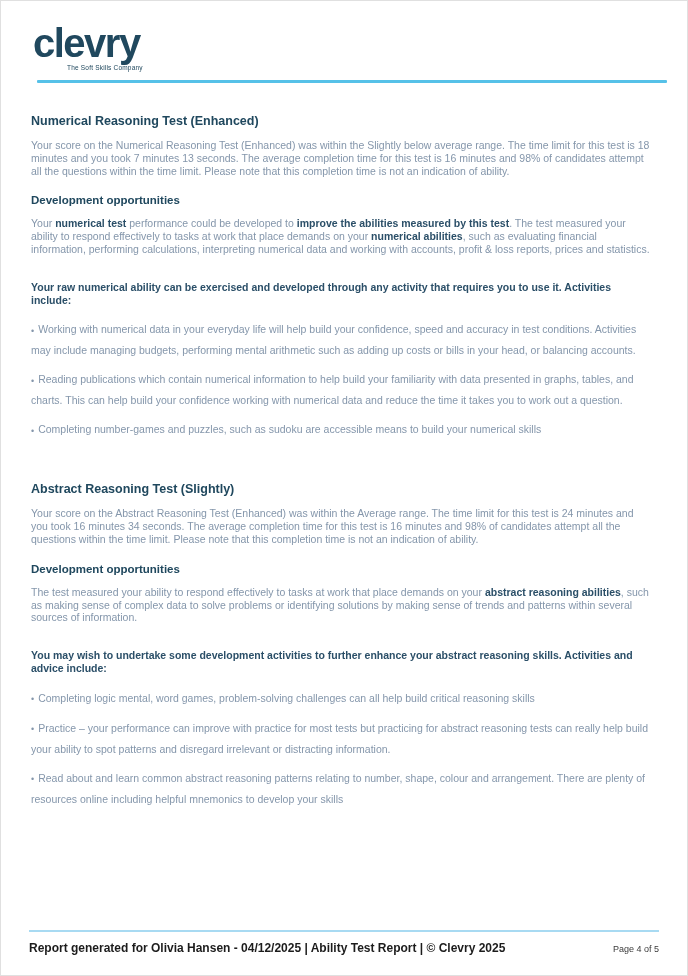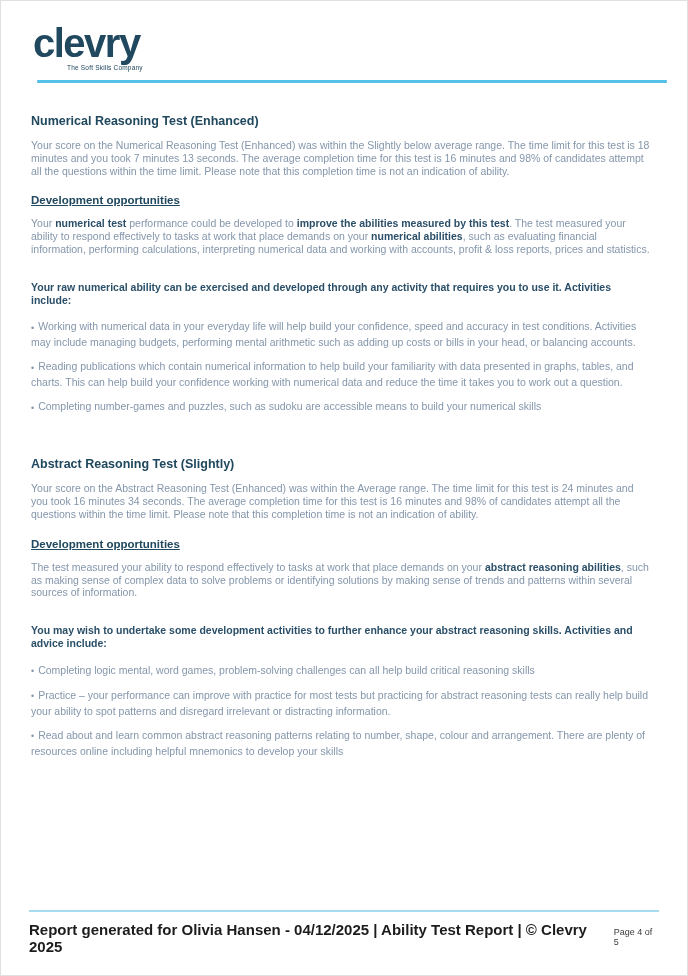--- a/index.html
+++ b/index.html
@@ -49,34 +49,33 @@
     font-size: 10.5px;
     line-height: 12.8px;
     color: #8496ab;
     margin-top: 11px;
   }
   .dev-heading {
     font-size: 11.5px;
     font-weight: 700;
     color: #20485e;
     margin: 17px 0 0 0;
-    text-decoration: underline;
   }
   .b { font-weight: 700; color: #2b4f68; }
   .lead-bold {
     font-size: 10.5px;
     line-height: 12.8px;
     font-weight: 700;
     color: #2b4f68;
     margin-top: 25px;
   }
   .bullets { margin-top: 13px; }
   .bullet {
     font-size: 10.5px;
-    line-height: 15px;
+    line-height: 20px;
     color: #8496ab;
     margin-top: 9px;
   }
   .bullet .dot {
     font-size: 9px;
     margin-right: 4px;
     position: relative;
     top: 0.5px;
   }
   
@@ -90,21 +89,21 @@
     height: 2px;
     background: #a8daf2;
   }
   .footer-row {
     display: flex;
     justify-content: space-between;
     align-items: baseline;
     margin-top: 9px;
   }
   .footer-left {
-    font-size: 15px;
+    font-size: 12px;
     font-weight: 700;
     color: #1c1c1c;
   }
   .footer-right {
     font-size: 9px;
     color: #3a3a3a;
   }
 </style>
 </head>
 <body>

